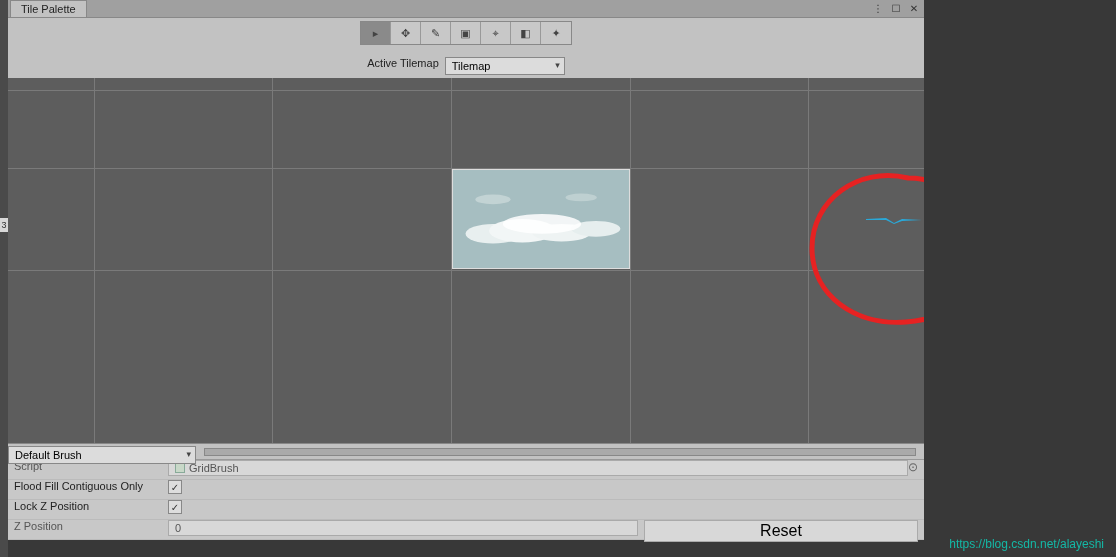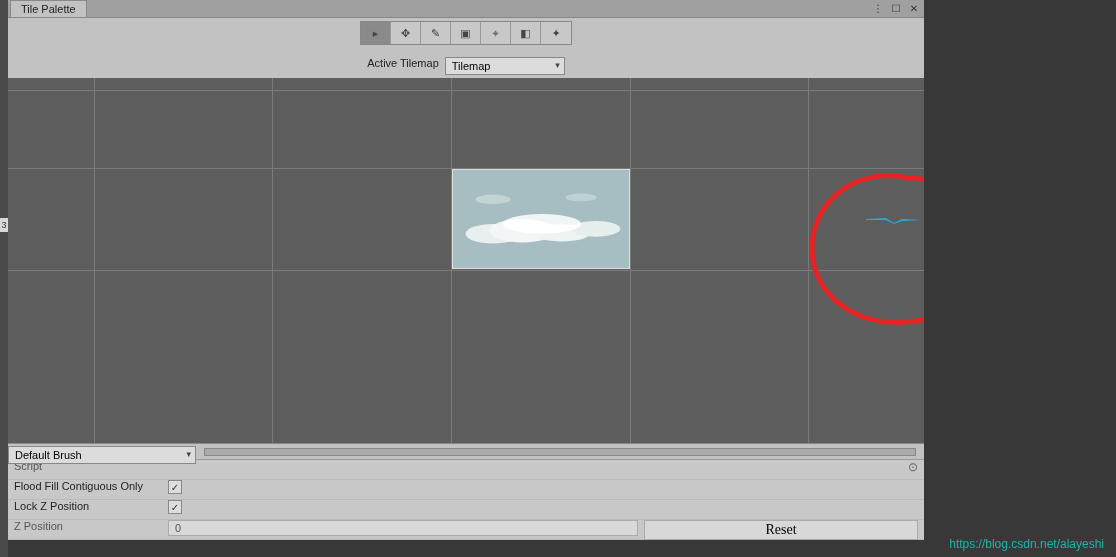--- a/index.html
+++ b/index.html
@@ -211,24 +211,23 @@
   font-size: 11px;
   color: #555;
   width: 470px;
 }
 .reset-btn {
   flex: 1;
   margin-left: 6px;
   background: #d8d8d8;
   border: 1px solid #aaa;
   text-align: center;
-  font-size: 14px;
+  font-size: 16px;
   padding: 1px 0;
   cursor: pointer;
-  font-family: Liberation Serif, serif;
 }
 .watermark {
   position: absolute;
   right: 12px;
   bottom: 6px;
   font-size: 12px;
   color: #14b8a6;
   font-family: Arial, sans-serif;
 }
 .left-strip {
@@ -330,20 +329,24 @@
   </div>
 
   <div class="brush-bar">
     <div class="dropdown brush-dd">Default Brush</div>
     <div class="slider-track"></div>
   </div>
 
   <div class="inspector">
     <div class="prop-row">
       <div class="prop-label">Script</div>
+      <div class="script-pill">
+        <span class="script-icon"></span>
+        <span>GridBrush</span>
+      </div>
       <span class="gear">⊙</span>
     </div>
     <div class="prop-row">
       <div class="prop-label enabled">Flood Fill Contiguous Only</div>
       <div class="checkbox">✓</div>
     </div>
     <div class="prop-row">
       <div class="prop-label enabled">Lock Z Position</div>
       <div class="checkbox">✓</div>
     </div>

